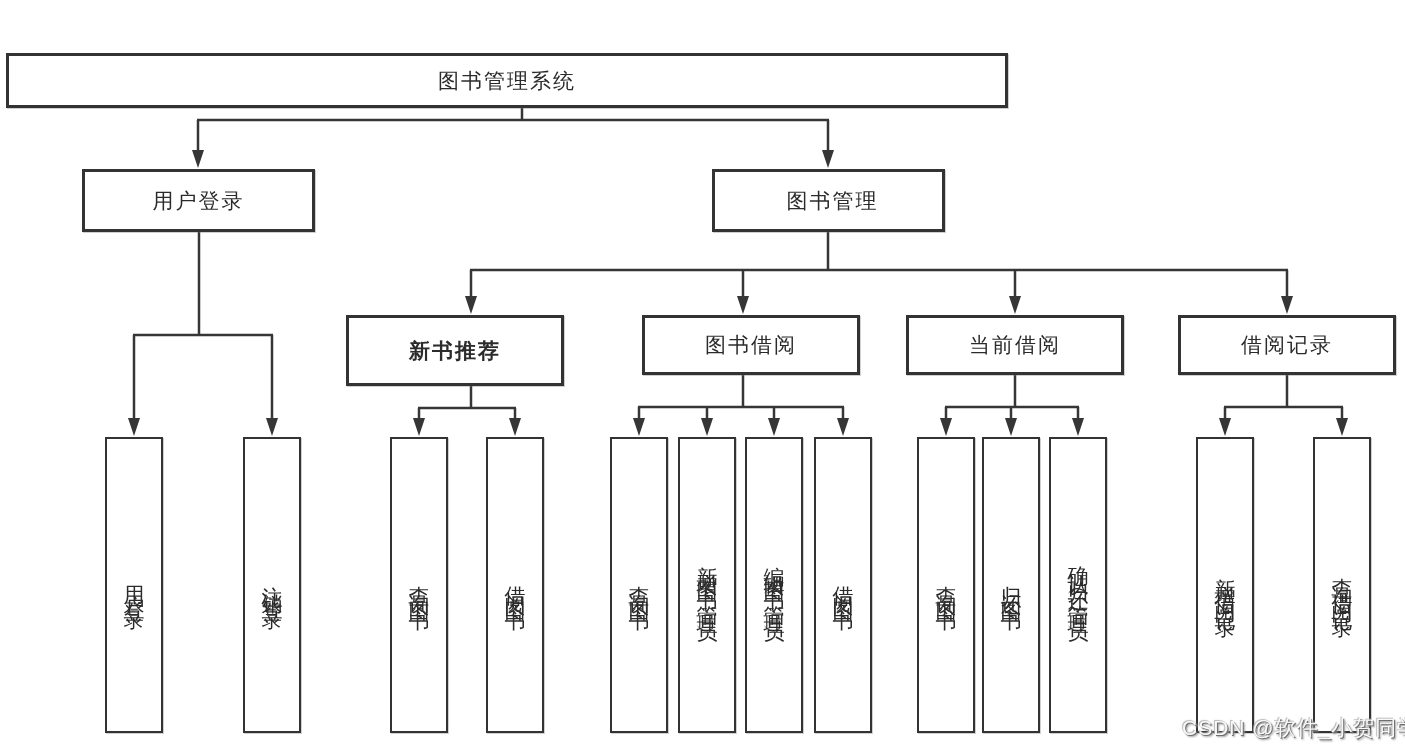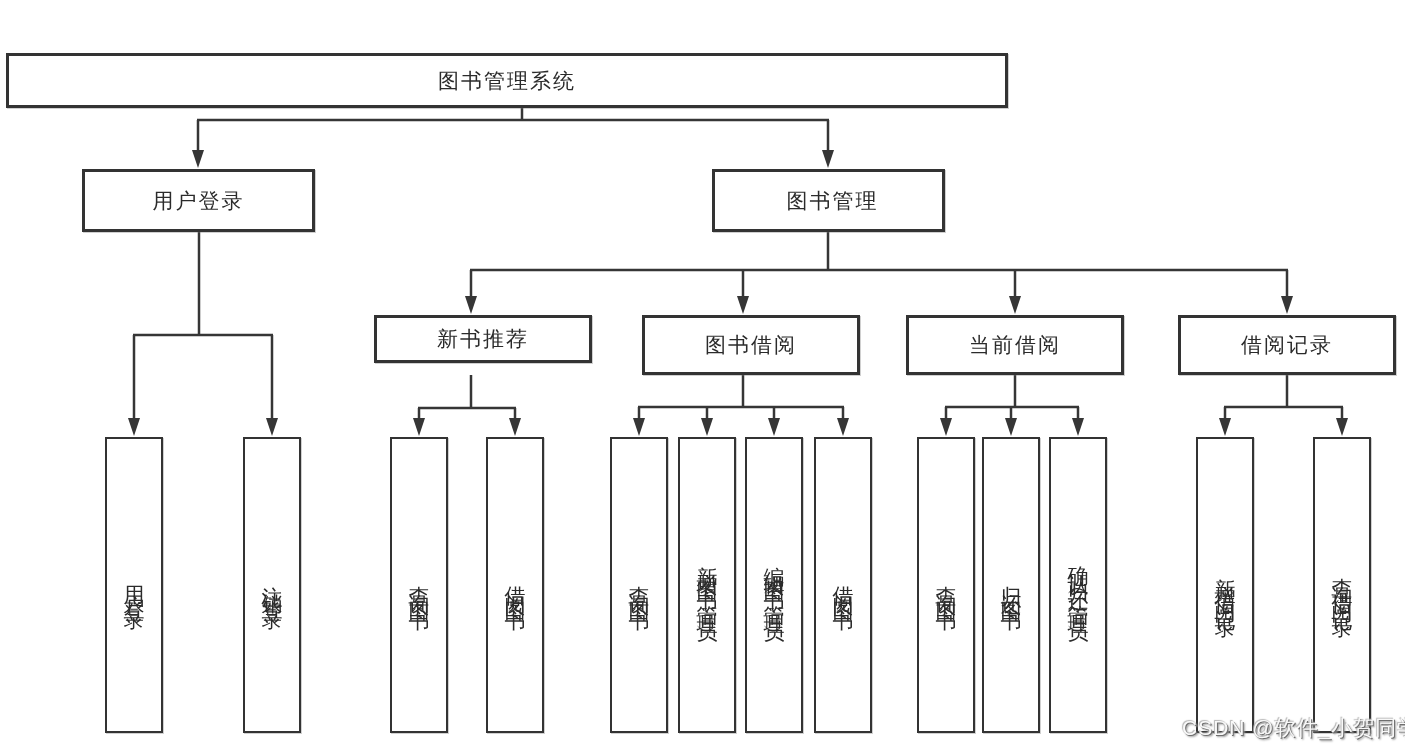--- a/index.html
+++ b/index.html
@@ -150,21 +150,21 @@
     <span>图书管理系统</span>
   </div>
 
   <div class="hbox" style="left:82px; top:169px; width:233px; height:63px;">
     <span>用户登录</span>
   </div>
   <div class="hbox" style="left:712px; top:169px; width:233px; height:63px;padding-left:8px;">
     <span>图书管理</span>
   </div>
 
-  <div class="hbox" style="left:374px; top:315px; width:218px; height:48px;">
+  <div class="hbox" style="left:346px; top:315px; width:218px; height:71px;font-weight:bold;">
     <span>新书推荐</span>
   </div>
   <div class="hbox" style="left:642px; top:315px; width:218px; height:60px;">
     <span>图书借阅</span>
   </div>
   <div class="hbox" style="left:906px; top:315px; width:218px; height:60px;text-align:center;">
     <span>当前借阅</span>
   </div>
   <div class="hbox" style="left:1178px; top:315px; width:218px; height:60px;">
     <span>借阅记录</span>

